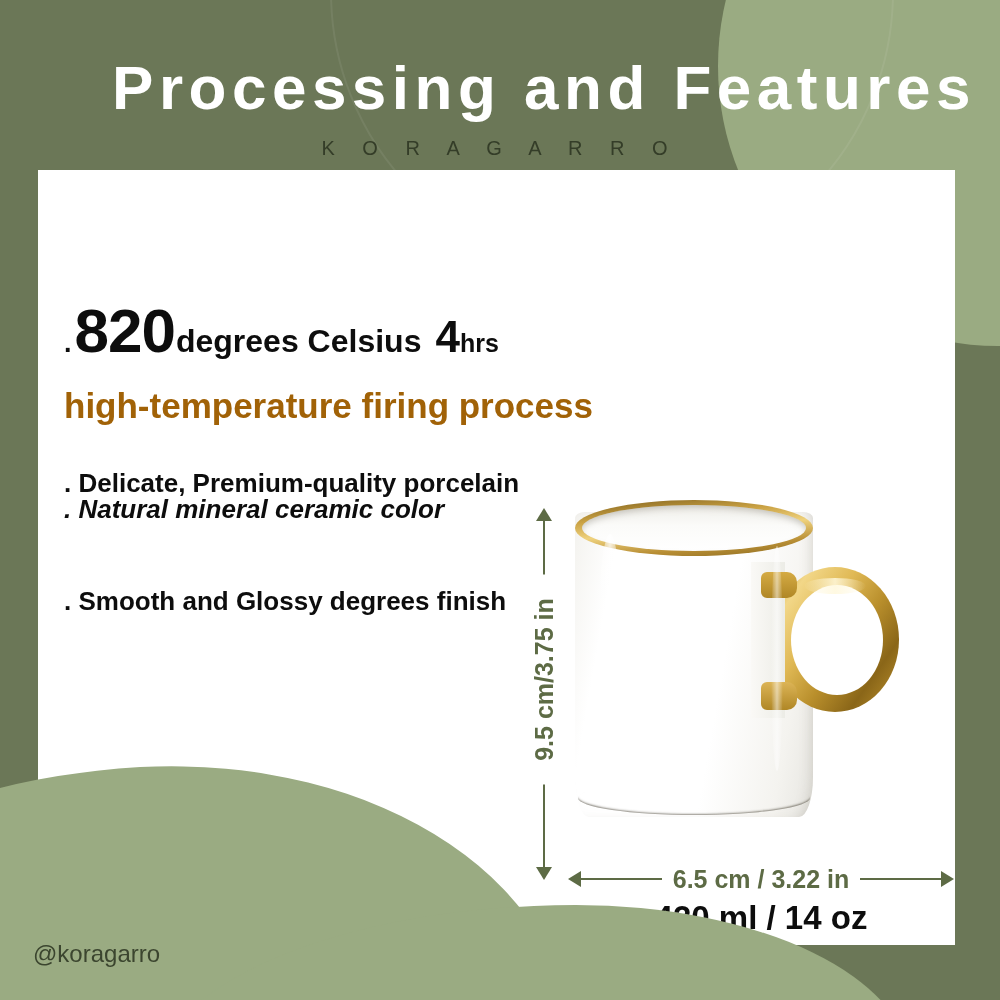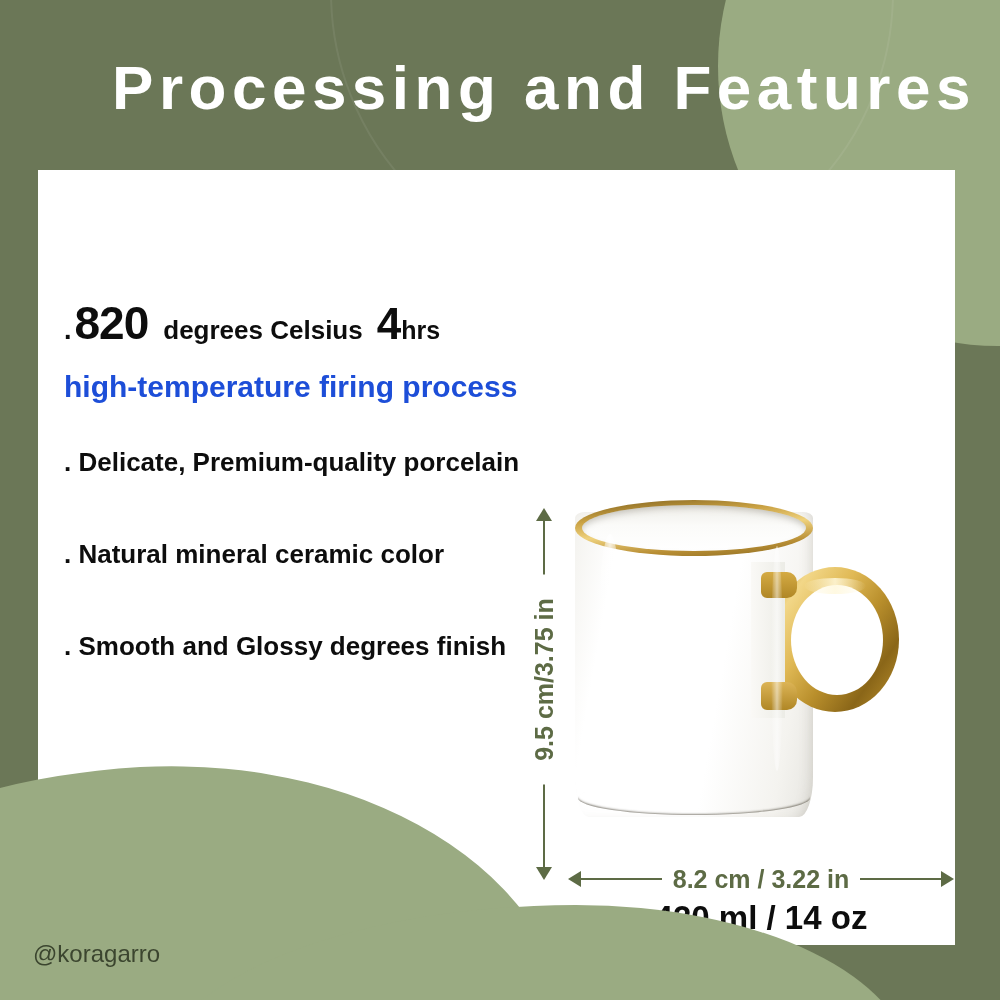--- a/index.html
+++ b/index.html
@@ -51,34 +51,34 @@
     background:#ffffff;
   }
 
   
   .copy{position:absolute;left:26px;top:130px;width:560px;}
   .lead{
     color:#0d0d0d;white-space:nowrap;line-height:1;
     margin:0 0 0 0;display:flex;align-items:baseline;
   }
   .lead .dot{font-size:27px;font-weight:700;margin-right:3px;}
-  .lead .big{font-size:46px;font-weight:700;letter-spacing:-1px;}
-  .lead .sm{font-size:26px;font-weight:700;margin-left:15px;}
+  .lead .big{font-size:62px;font-weight:700;letter-spacing:-1px;}
+  .lead .sm{font-size:32px;font-weight:700;margin-left:1px;}
   .lead .big2{font-size:44px;font-weight:700;margin-left:14px;letter-spacing:-1px;}
   .lead .sm2{font-size:25px;font-weight:700;margin-left:1px;text-align:right;}
   .lead2{
-    color:#1d4ed8;font-size:30px;font-weight:700;line-height:1;
+    color:#a16207;font-size:35px;font-weight:700;line-height:1;
     margin-top:26px;white-space:nowrap;
   }
   .bullet{
     color:#0d0d0d;font-size:26px;font-weight:700;line-height:1;
     white-space:nowrap;
   }
   .b1{margin-top:47px;}
-  .b2{margin-top:66px;}
+  .b2{font-style:italic;}
   .b3{margin-top:66px;}
 
   
   .mug-wrap{position:absolute;left:575px;top:500px;width:330px;height:330px;}
   .mug-body{
     position:absolute;left:0;top:12px;width:238px;height:305px;
     background:linear-gradient(100deg,#f3f2ee 0%,#ffffff 16%,#ffffff 60%,#f4f3ef 86%,#e6e5e0 100%);
     border-radius:10px 10px 14px 14px / 6px 6px 40px 40px;
     box-shadow:inset -7px 0 14px -8px rgba(140,135,120,.38);
   }
@@ -193,20 +193,21 @@
 </head>
 <body>
 
 <div id="canvas">
 
   <div class="deco-circle-tr"></div>
   <div class="deco-arc-header"></div>
 
   <div class="header">
     <div class="title">Processing and Features</div>
+    <div class="subtitle">K O R A    G A R R O</div>
   </div>
 
   <div class="card">
 
     <div class="copy">
 
       <div class="lead">
         <span class="dot">.</span>
         <span class="big">820</span>
         <span class="sm">degrees Celsius</span>
@@ -241,21 +242,21 @@
     <div class="line"></div>
     <div class="ah-up"></div>
     <div class="ah-dn"></div>
     <div class="vlabel">9.5 cm/3.75 in</div>
   </div>
 
   <div class="dim-h">
     <div class="line"></div>
     <div class="ah-l"></div>
     <div class="ah-r"></div>
-    <div class="hlabel"><span>8.2 cm / 3.22 in</span></div>
+    <div class="hlabel"><span>6.5 cm / 3.22 in</span></div>
   </div>
 
   <div class="capacity">420 ml / 14 oz</div>
 
   <div class="deco-blob-bl"></div>
   <div class="deco-blob-bl2"></div>
   <div class="watermark">@koragarro</div>
 
 </div>
 

